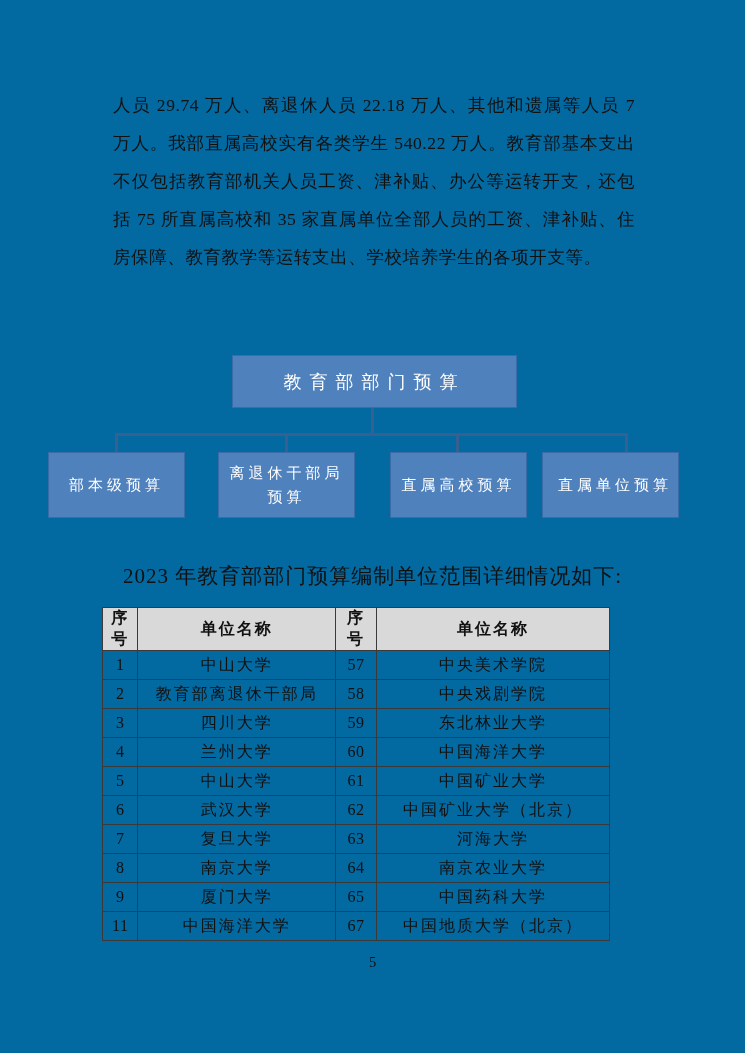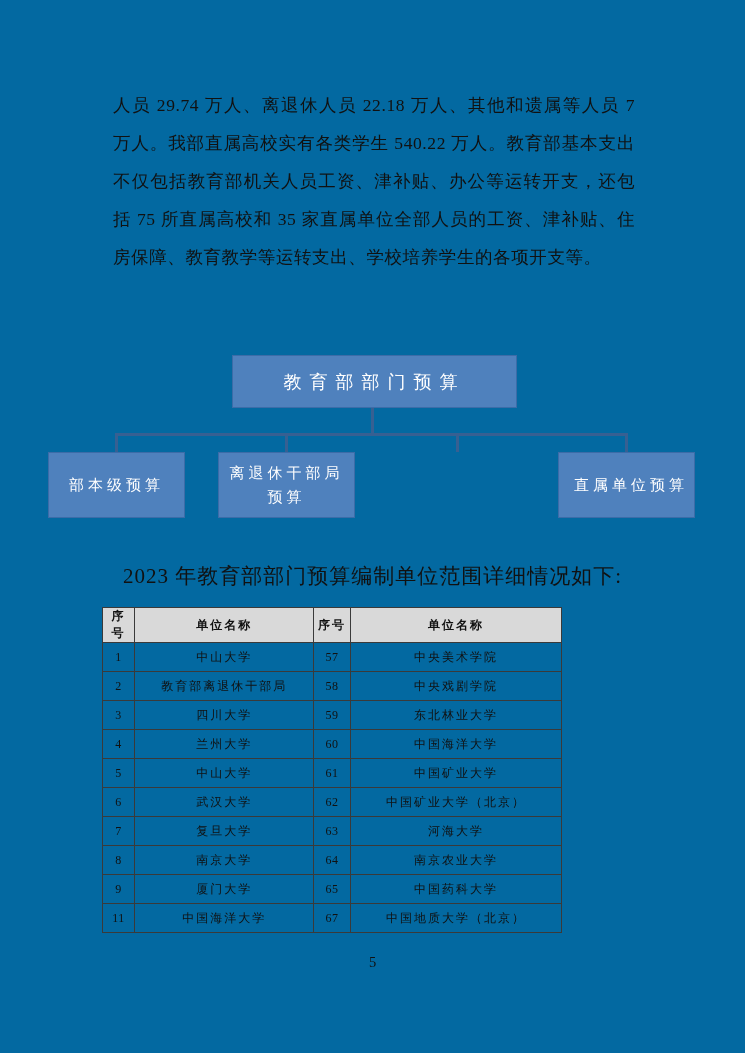--- a/index.html
+++ b/index.html
@@ -32,39 +32,39 @@
     color:var(--box-text,#ffffff);
     display:flex;align-items:center;justify-content:center;
     box-sizing:border-box;
     text-align:center;
   }
   .root-box{left:232px;top:0;width:285px;height:53px;font-size:18px;letter-spacing:8px;}
   .child-box{top:97px;width:137px;height:66px;font-size:15px;letter-spacing:4px;white-space:pre-line;line-height:24px;}
   .child-1{left:48px;}
   .child-2{left:218px;}
   .child-3{left:390px;}
-  .child-4{left:558px;padding-left:9px;}
+  .child-4{left:542px;padding-left:9px;}
   .conn{position:absolute;background:var(--connector,#376092);}
   .conn-root{left:371px;top:53px;width:3px;height:25px;}
   .conn-h{left:115px;top:78px;width:513px;height:3px;}
   .stub{top:81px;width:3px;height:16px;}
   .stub-1{left:115px;}
   .stub-2{left:285px;}
   .stub-3{left:456px;}
   .stub-4{left:625px;}
   
   .caption{
     position:absolute;left:0;top:562px;width:745px;margin:0;
     text-align:center;font-size:21px;letter-spacing:1px;
   }
   
   .units-table{
-    position:absolute;left:102px;top:607px;width:460px;
+    position:absolute;left:102px;top:607px;width:508px;
     border-collapse:collapse;
-    font-size:12px;
+    font-size:16px;
   }
   .units-table th,.units-table td{
     border:1px solid #3a3a3a;
     text-align:center;
     vertical-align:middle;
     padding:0 2px;
     height:28px;
     letter-spacing:2px;
   }
   .units-table th{
@@ -93,20 +93,21 @@
     <div class="org-box root-box">教育部部门预算</div>
     <div class="conn conn-root"></div>
     <div class="conn conn-h"></div>
     <div class="conn stub stub-1"></div>
     <div class="conn stub stub-2"></div>
     <div class="conn stub stub-3"></div>
     <div class="conn stub stub-4"></div>
     <div class="org-box child-box child-1">部本级预算</div>
     <div class="org-box child-box child-2">离退休干部局
 预算</div>
+    <div class="org-box child-box child-3">直属高校预算</div>
     <div class="org-box child-box child-4">直属单位预算</div>
   </div>
 
   <p class="caption">2023 年教育部部门预算编制单位范围详细情况如下:</p>
 
   <table class="units-table">
     <thead>
       <tr>
         <th class="col-num">序号</th>
         <th class="col-name">单位名称</th>

